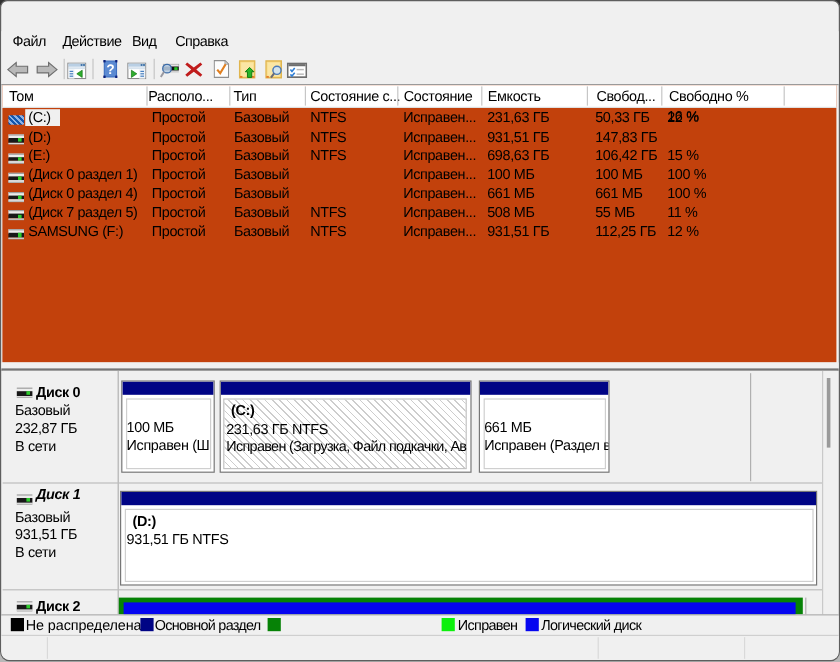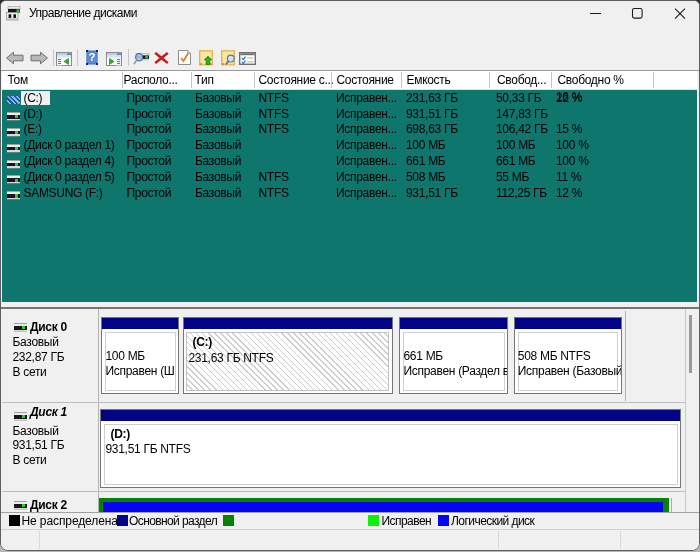--- a/index.html
+++ b/index.html
@@ -21,40 +21,27 @@
   .pbox .inner{position:absolute;left:2.5px;right:2.5px;top:14px;bottom:2.5px;border:1px solid #cfcfcf;}
   .sep-v{position:absolute;width:1px;background:#c6c6c6;}
 </style>
 </head>
 <body>
 <div id="stage">
  <div class="abs" style="left:0;top:0;width:6px;height:6px;background:#303030;"></div>
  <div class="abs" style="left:694px;top:0;width:6px;height:6px;background:#303030;"></div>
  <div id="win">
 
-  <div class="abs" id="titlebar" style="left:0;top:0;width:698px;height:25px;background:#f0f0f0;">
-    <svg class="abs" style="left:4px;top:4px" width="17" height="17" viewBox="0 0 17 17">
-      <rect x="3" y="1.5" width="12" height="2.5" fill="#e8e8e8" stroke="#9e9e9e" stroke-width="0.6"></rect>
-      <rect x="3" y="4" width="12" height="3.6" fill="#161616"></rect>
-      <rect x="11.4" y="4.4" width="3.2" height="2.8" fill="#27c427"></rect>
-      <rect x="1.5" y="7.6" width="11.5" height="7.4" fill="#ececec" stroke="#8d8d8d" stroke-width="0.7"></rect>
-      <rect x="3.6" y="9.3" width="2.6" height="3.6" fill="#111"></rect>
-      <rect x="8.4" y="9.3" width="2.6" height="3.6" fill="#111"></rect>
-      <rect x="2" y="13.3" width="10.5" height="1.4" fill="#bdbdbd"></rect>
-    </svg>
-    <div class="t" style="left:28px;top:4.5px;letter-spacing:-0.5px;">Управление дисками</div>
-
-    <svg class="abs" style="left:583px;top:1px" width="110" height="24" viewBox="0 0 110 24">
-      <line x1="6" y1="11.5" x2="17" y2="11.5" stroke="#1a1a1a" stroke-width="1.1"></line>
-      <rect x="48.5" y="6.5" width="9.6" height="9.6" rx="1.8" fill="none" stroke="#1a1a1a" stroke-width="1.1"></rect>
-      <line x1="91" y1="6.6" x2="101" y2="16.6" stroke="#1a1a1a" stroke-width="1.1"></line>
-      <line x1="101" y1="6.6" x2="91" y2="16.6" stroke="#1a1a1a" stroke-width="1.1"></line>
-    </svg>
-  </div>
-
+
+  <div class="abs" id="menubar" style="left:0;top:25px;width:698px;height:19px;background:#f0f0f0;">
+    <div class="t" style="left:9.5px;top:0.5px;letter-spacing:-0.45px;">Файл</div>
+    <div class="t" style="left:51px;top:0.5px;letter-spacing:-0.45px;">Действие</div>
+    <div class="t" style="left:109px;top:0.5px;letter-spacing:-0.45px;">Вид</div>
+    <div class="t" style="left:145px;top:0.5px;letter-spacing:-0.45px;">Справка</div>
+  </div>
 
   <div class="abs" id="toolbar" style="left:0;top:44px;width:698px;height:25px;background:#f0f0f0;">
     <div class="sep-v" style="left:51.5px;top:4px;height:17px;"></div>
     <div class="sep-v" style="left:76px;top:4px;height:17px;"></div>
     <div class="sep-v" style="left:127px;top:4px;height:17px;"></div>
 
     <svg class="abs" style="left:4px;top:6px" width="44" height="14" viewBox="0 0 44 14">
       <path d="M1.5 7 L8.5 1.2 V4.2 H18 V9.8 H8.5 V12.8 Z" fill="#b9b9b9" stroke="#6f6f6f" stroke-width="1"></path>
       <path d="M42.5 7 L35.5 1.2 V4.2 H26 V9.8 H35.5 V12.8 Z" fill="#b9b9b9" stroke="#6f6f6f" stroke-width="1"></path>
     </svg>
@@ -135,21 +122,21 @@
       <rect x="1.4" y="1.4" width="14.2" height="1.8" fill="#6e6e6e"></rect>
       <path d="M3 6 L4.3 7.6 L6.6 4.6" fill="none" stroke="#2f7fd6" stroke-width="1.3"></path>
       <path d="M3 10 L4.3 11.4 L6.6 8.6" fill="none" stroke="#2f7fd6" stroke-width="1.3"></path>
       <rect x="8.2" y="5.4" width="6" height="1.2" fill="#b9b9b9"></rect>
       <rect x="8.2" y="9.2" width="6" height="1.2" fill="#b9b9b9"></rect>
     </svg>
   </div>
 
   <div class="abs" style="left:0;top:68.6px;width:698px;height:1px;background:#9a9a9a;"></div>
 
-  <div class="abs" id="list" style="left:1px;top:70px;width:695px;height:231px;background:#0f766e;text-decoration:underline;">
+  <div class="abs" id="list" style="left:1px;top:70px;width:695px;height:231px;background:#c2410c;text-decoration:underline;">
 
     <div class="abs" style="left:0;top:0;width:695px;height:17.6px;background:#fff;border-bottom:1px solid #e0e0e0;">
       <div class="t" style="left:5.5px;top:2.4px;">Том</div>
       <div class="t" style="left:121.5px;top:2.4px;">Располо...</div>
       <div class="t" style="left:192.5px;top:2.4px;">Тип</div>
       <div class="t" style="left:256.5px;top:2.4px;">Состояние с...</div>
       <div class="t" style="left:334.5px;top:2.4px;">Состояние</div>
       <div class="t" style="left:404.5px;top:2.4px;">Емкость</div>
       <div class="t" style="left:495px;top:2.4px;">Свобод...</div>
       <div class="t" style="left:555.5px;top:2.4px;">Свободно %</div>
@@ -232,21 +219,21 @@
     <div class="t" style="left:404px;top:83px;">661 МБ</div>
     <div class="t" style="left:494px;top:83px;">661 МБ</div>
     <div class="t" style="left:554px;top:83px;">100 %</div>
 
     <div class="drv" style="left:5px;top:104.4px;">
           <div class="cap"></div>
           <div class="body"></div>
           <div class="led"></div>
           <div class="base"></div>
         </div>
-    <div class="t" style="left:21.5px;top:98.9px;">(Диск 0 раздел 5)</div>
+    <div class="t" style="left:21.5px;top:98.9px;">(Диск 7 раздел 5)</div>
     <div class="t" style="left:124.5px;top:98.9px;">Простой</div>
     <div class="t" style="left:193px;top:98.9px;">Базовый</div>
     <div class="t" style="left:256.5px;top:98.9px;">NTFS</div>
     <div class="t" style="left:334px;top:98.9px;">Исправен...</div>
     <div class="t" style="left:404px;top:98.9px;">508 МБ</div>
     <div class="t" style="left:494px;top:98.9px;">55 МБ</div>
     <div class="t" style="left:554px;top:98.9px;">11 %</div>
 
     <div class="drv" style="left:5px;top:120.2px;">
           <div class="cap"></div>
@@ -292,32 +279,27 @@
       <div class="band"></div>
       <div class="inner"></div>
       <div class="t" style="left:3.5px;top:30.5px;">100 МБ</div>
       <div class="t" style="left:3.5px;top:46px;">Исправен (Ш</div>
     </div>
     <div class="pbox" style="left:181px;top:8px;width:207.5px;height:75px;">
       <div class="band"></div>
       <div class="abs" style="left:2px;top:14px;width:201px;height:57px;border:1px solid #c2c2c2;background:repeating-linear-gradient(45deg,#fff 0,#fff 3.3px,#cdcdcd 3.3px,#cdcdcd 4.3px);"></div>
       <div class="t b" style="left:8.5px;top:17px;">(C:)</div>
       <div class="t" style="left:4.5px;top:32.5px;">231,63 ГБ NTFS</div>
+      <div class="t" style="left:4.5px;top:46.5px;letter-spacing:-0.55px;">Исправен (Загрузка, Файл подкачки, Ав</div>
     </div>
     <div class="pbox" style="left:397px;top:8px;width:107px;height:75px;">
       <div class="band"></div>
       <div class="inner"></div>
       <div class="t" style="left:3.5px;top:30.5px;">661 МБ</div>
       <div class="t" style="left:3.5px;top:46px;">Исправен (Раздел в</div>
-    </div>
-    <div class="pbox" style="left:512px;top:8px;width:105.5px;height:75px;">
-      <div class="band"></div>
-      <div class="inner"></div>
-      <div class="t" style="left:2.8px;top:30.5px;">508 МБ NTFS</div>
-      <div class="t" style="left:2.8px;top:46px;">Исправен (Базовый</div>
     </div>
 
     <div class="abs" style="left:623px;top:2px;width:1px;height:90px;background:#b0b0b0;"></div>
 
     <div class="drv" style="left:12px;top:103px;">
           <div class="cap"></div>
           <div class="body"></div>
           <div class="led"></div>
           <div class="base"></div>
         </div>

